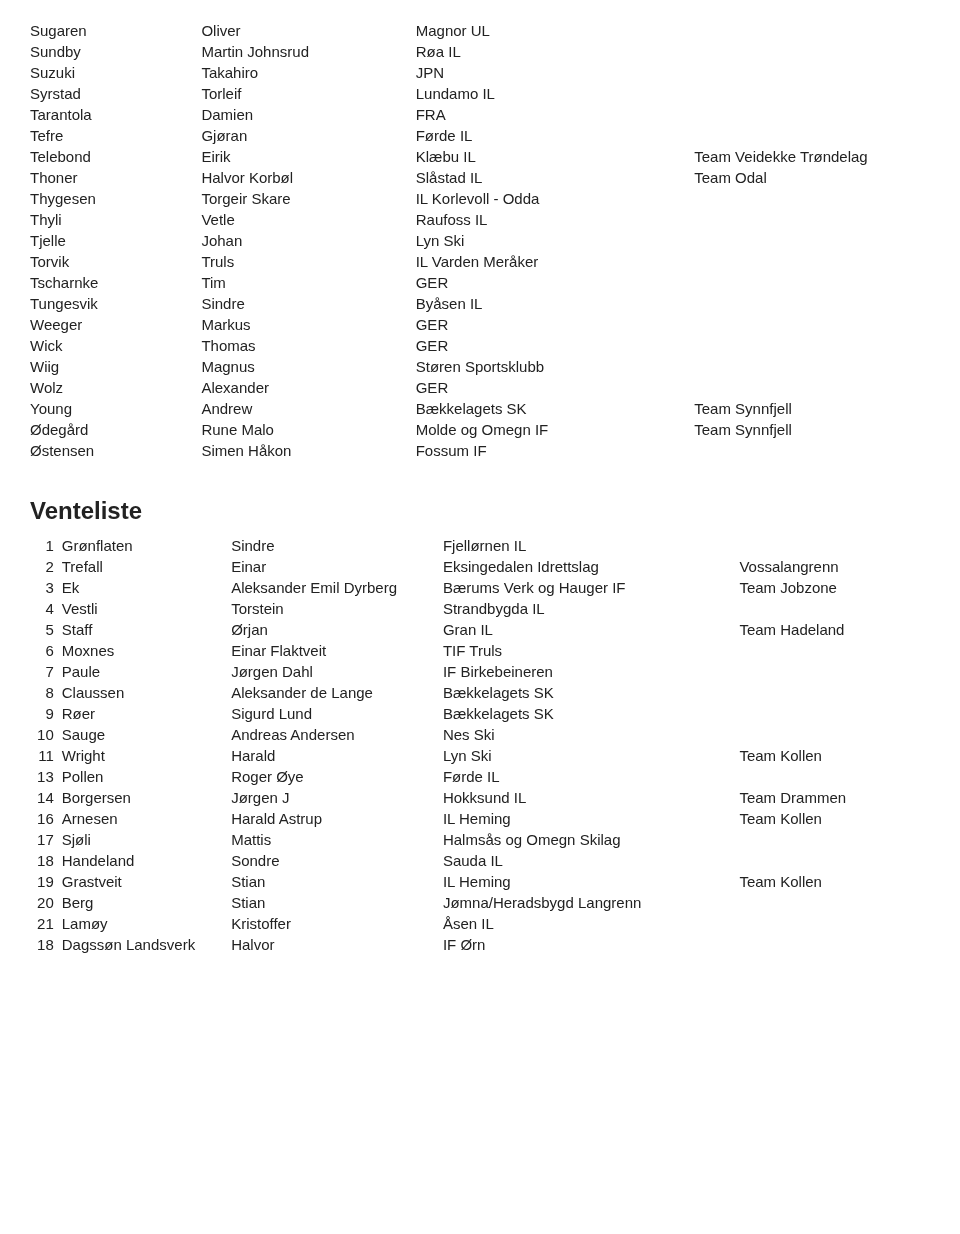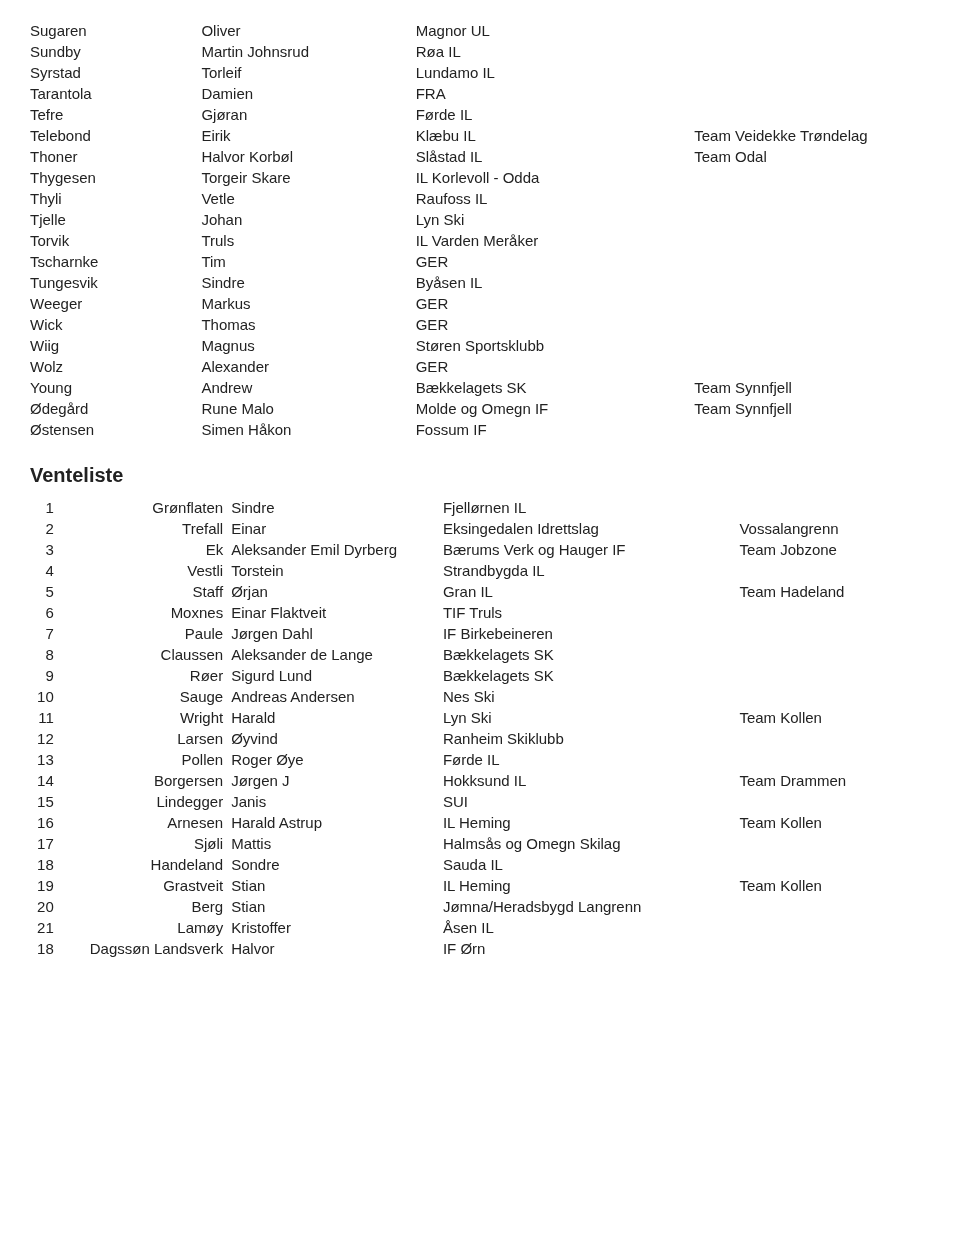--- a/index.html
+++ b/index.html
@@ -18,36 +18,36 @@
       padding: 2px 8px 2px 0;
       vertical-align: top;
       white-space: nowrap;
     }
     .col-last { width: 160px; margin-top: 9px; }
     .col-first { width: 200px; }
     .col-club { width: 260px; margin-left: 15px; }
     .col-team { width: 220px; }
 
     .section-header {
-      font-size: 20px;
+      font-size: 24px;
       font-weight: bold;
-      margin-top: 24px;
+      margin-top: 36px;
       margin-bottom: 10px;
     }
     .waitlist-table {
       width: 100%;
       border-collapse: collapse;
     }
     .waitlist-table td {
       padding: 2px 8px 2px 0;
       vertical-align: top;
       white-space: nowrap;
     }
     .wl-num { width: 30px; text-align: right; padding-right: 12px; }
-    .wl-last { width: 160px; text-align: right; }
+    .wl-last { width: 160px; }
     .wl-first { width: 200px; }
     .wl-club { width: 280px; }
     .wl-team { width: 180px; }
   </style>
 </head>
 <body>
 
 <table class="main-table">
   <tbody id="main-list-body">
       <tr>
@@ -56,20 +56,26 @@
     <td class="col-club">Magnor UL</td>
     <td class="col-team"></td>
   </tr>
       <tr>
     <td class="col-last">Sundby</td>
     <td class="col-first">Martin Johnsrud</td>
     <td class="col-club">Røa IL</td>
     <td class="col-team"></td>
   </tr>
       <tr>
+    <td class="col-last">Suzuki</td>
+    <td class="col-first">Takahiro</td>
+    <td class="col-club">JPN</td>
+    <td class="col-team"></td>
+  </tr>
+      <tr>
     <td class="col-last">Syrstad</td>
     <td class="col-first">Torleif</td>
     <td class="col-club">Lundamo IL</td>
     <td class="col-team"></td>
   </tr>
       <tr>
     <td class="col-last">Tarantola</td>
     <td class="col-first">Damien</td>
     <td class="col-club">FRA</td>
     <td class="col-team"></td>
@@ -248,48 +254,34 @@
     <td class="wl-team"></td>
   </tr>
       <tr>
     <td class="wl-num">11</td>
     <td class="wl-last">Wright</td>
     <td class="wl-first">Harald</td>
     <td class="wl-club">Lyn Ski</td>
     <td class="wl-team">Team Kollen</td>
   </tr>
       <tr>
-    <td class="wl-num">12</td>
-    <td class="wl-last">Larsen</td>
-    <td class="wl-first">Øyvind</td>
-    <td class="wl-club">Ranheim Skiklubb</td>
-    <td class="wl-team"></td>
-  </tr>
-      <tr>
     <td class="wl-num">13</td>
     <td class="wl-last">Pollen</td>
     <td class="wl-first">Roger Øye</td>
     <td class="wl-club">Førde IL</td>
     <td class="wl-team"></td>
   </tr>
       <tr>
     <td class="wl-num">14</td>
     <td class="wl-last">Borgersen</td>
     <td class="wl-first">Jørgen J</td>
     <td class="wl-club">Hokksund IL</td>
     <td class="wl-team">Team Drammen</td>
   </tr>
       <tr>
-    <td class="wl-num">15</td>
-    <td class="wl-last">Lindegger</td>
-    <td class="wl-first">Janis</td>
-    <td class="wl-club">SUI</td>
-    <td class="wl-team"></td>
-  </tr>
-      <tr>
     <td class="wl-num">16</td>
     <td class="wl-last">Arnesen</td>
     <td class="wl-first">Harald Astrup</td>
     <td class="wl-club">IL Heming</td>
     <td class="wl-team">Team Kollen</td>
   </tr>
       <tr>
     <td class="wl-num">17</td>
     <td class="wl-last">Sjøli</td>
     <td class="wl-first">Mattis</td>

